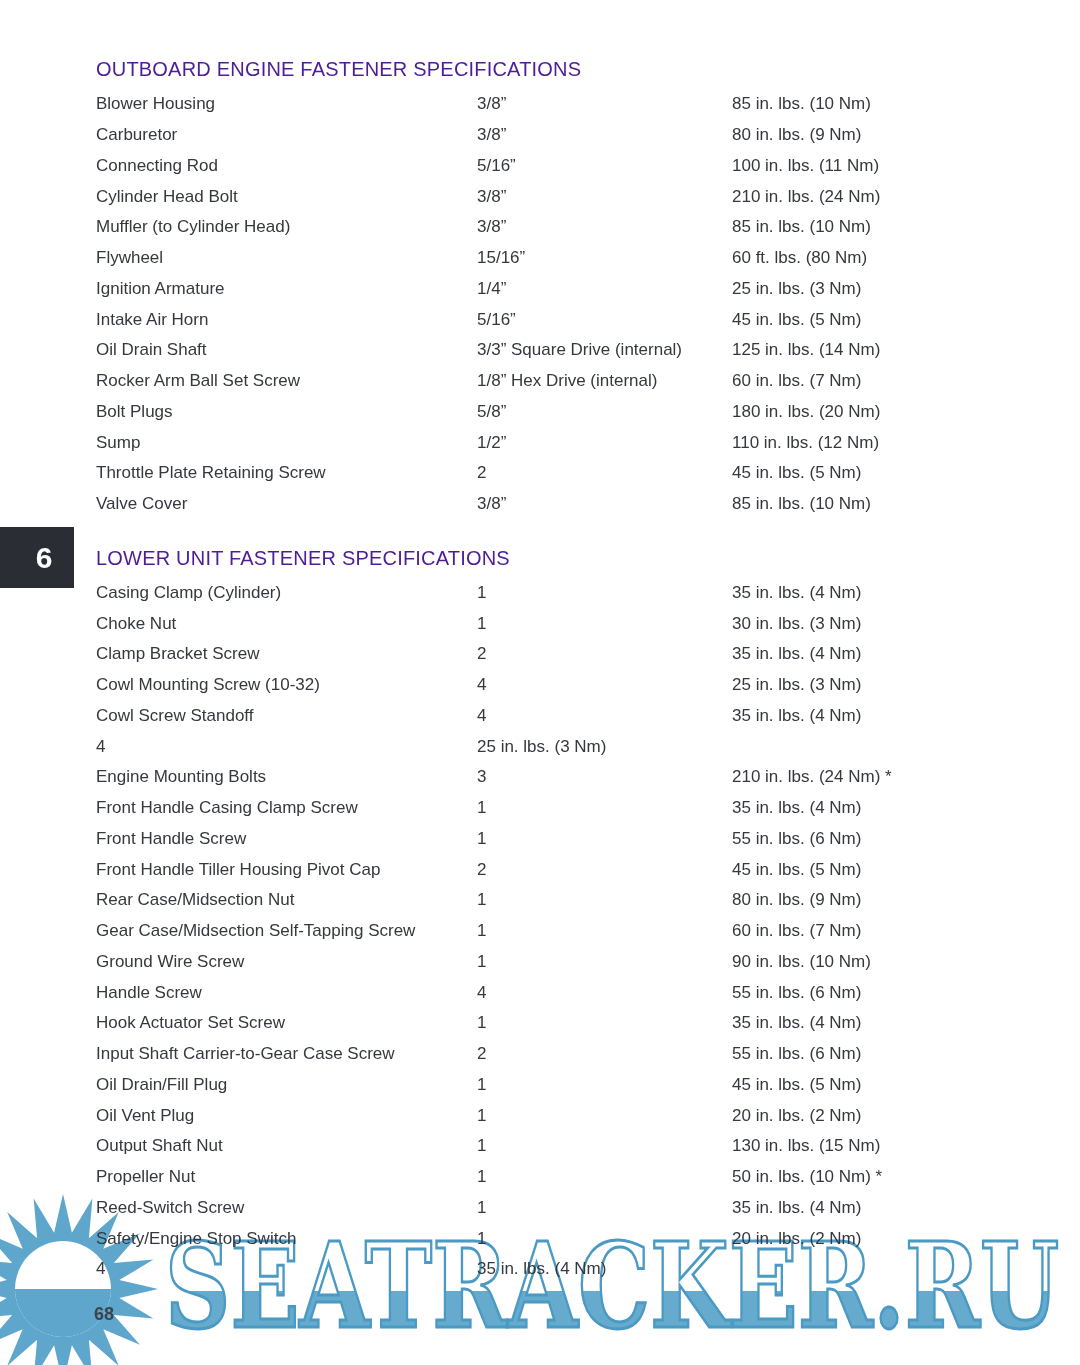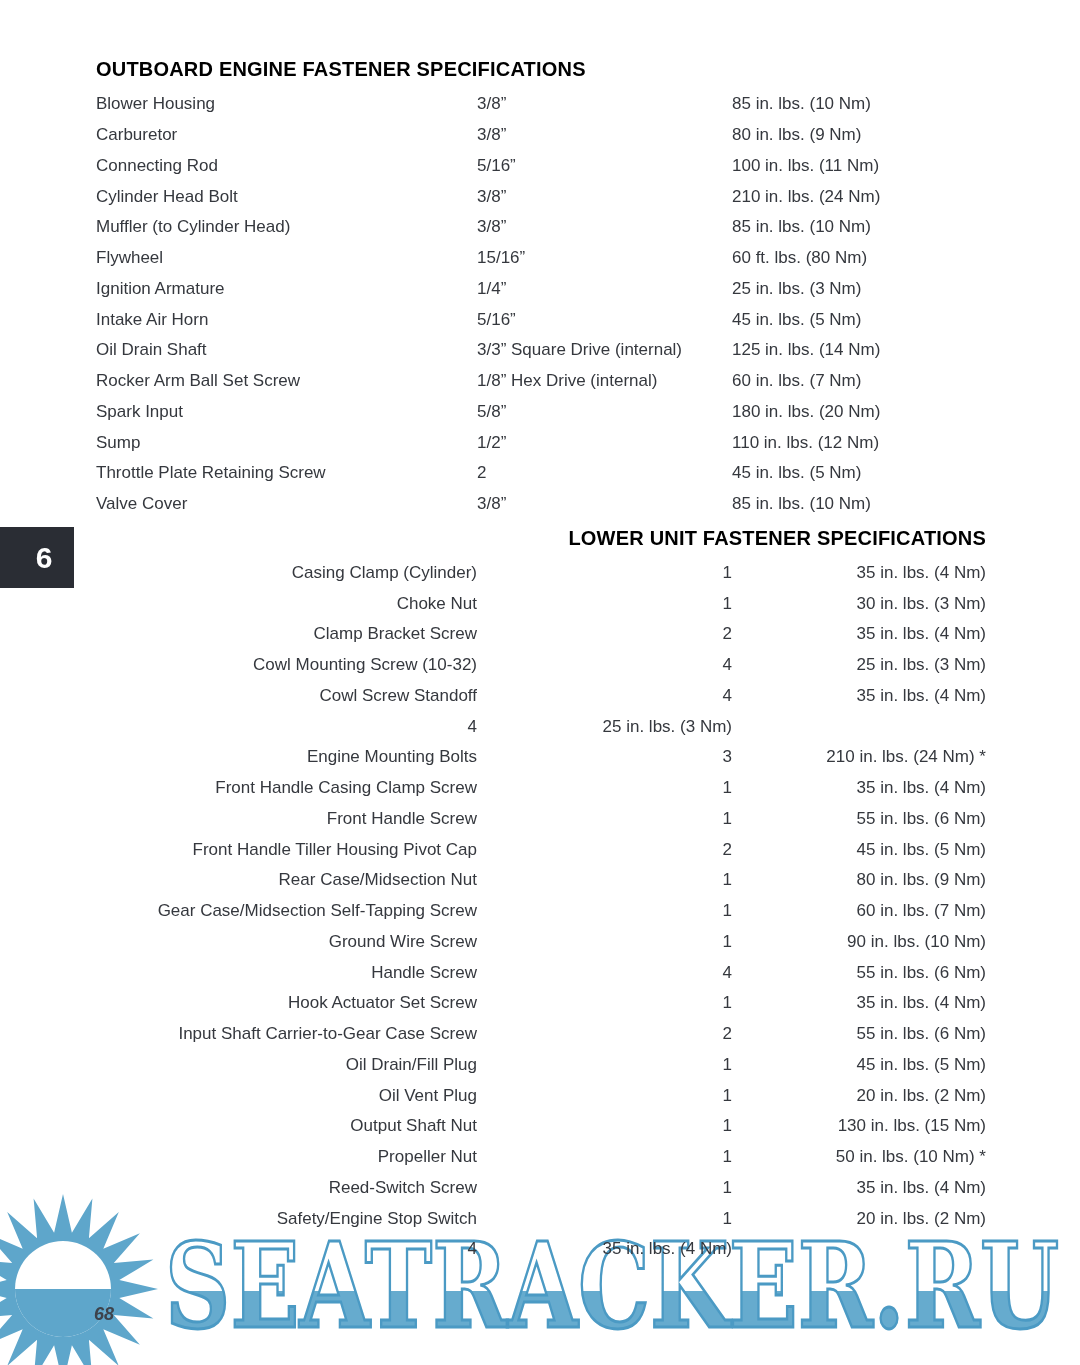--- a/index.html
+++ b/index.html
@@ -7,43 +7,43 @@
     position:relative;width:1080px;height:1365px;overflow:hidden;background:#ffffff;
     font-family:"Liberation Sans",sans-serif;
   }
   
   .watermark-layer{position:absolute;inset:0;z-index:0;}
   .wm-svg{position:absolute;left:160px;top:1228px;}
   .sun-svg{position:absolute;left:-32px;top:1194px;}
   
   .content{position:absolute;left:96px;top:55px;width:890px;z-index:1;}
   .section-title{
-    margin:0 0 6px 0;font-size:20px;line-height:28px;font-weight:bold;
-    color:#000000;letter-spacing:.2px;
-  }
-  .section2{margin-top:4px;text-align:right;}
+    margin:0 0 6px 0;font-size:20px;line-height:28px;font-weight:normal;
+    color:#4c1d95;letter-spacing:.2px;
+  }
+  .section2{margin-top:24px;}
   .spec-table{display:block;}
   .row{
     display:grid;grid-template-columns:381px 255px 1fr;
     height:30.75px;align-items:center;
     font-size:17px;color:#35383e;
   }
   .cell{white-space:nowrap;}
   
   .chapter-tab{
     position:absolute;left:0;top:527px;width:74px;height:61px;z-index:1;
     background:#2a2d34;color:#ffffff;
     display:flex;align-items:center;justify-content:center;
     padding-left:14px;box-sizing:border-box;
     font-size:30px;font-weight:bold;
   }
   
   .page-number{
     position:absolute;left:94px;top:1304px;z-index:2;
-    font-size:18px;font-weight:bold;color:#3d434c;font-style:italic;
+    font-size:18px;font-weight:bold;color:#3d434c;
   }
 </style>
 </head>
 <body>
 
 <div class="page">
 
   <div class="watermark-layer">
     <svg class="sun-svg" width="190" height="190" viewBox="0 0 190 190">
       <polygon points="95.0,0.0 103.9,38.7 124.4,4.6 120.9,44.2 150.8,18.1 135.3,54.7 171.9,39.2 145.8,69.1 185.4,65.6 151.3,86.1 190.0,95.0 151.3,103.9 185.4,124.4 145.8,120.9 171.9,150.8 135.3,135.3 150.8,171.9 120.9,145.8 124.4,185.4 103.9,151.3 95.0,190.0 86.1,151.3 65.6,185.4 69.1,145.8 39.2,171.9 54.7,135.3 18.1,150.8 44.2,120.9 4.6,124.4 38.7,103.9 0.0,95.0 38.7,86.1 4.6,65.6 44.2,69.1 18.1,39.2 54.7,54.7 39.2,18.1 69.1,44.2 65.6,4.6 86.1,38.7" fill="#5ea6cb"></polygon>
@@ -116,21 +116,21 @@
             <span class="cell">Oil Drain Shaft</span>
             <span class="cell">3/3” Square Drive (internal)</span>
             <span class="cell">125 in. lbs. (14 Nm)</span>
           </div>
           <div class="row">
             <span class="cell">Rocker Arm Ball Set Screw</span>
             <span class="cell">1/8” Hex Drive (internal)</span>
             <span class="cell">60 in. lbs. (7 Nm)</span>
           </div>
           <div class="row">
-            <span class="cell">Spark Input</span>
+            <span class="cell">Bolt Plugs</span>
             <span class="cell">5/8”</span>
             <span class="cell">180 in. lbs. (20 Nm)</span>
           </div>
           <div class="row">
             <span class="cell">Sump</span>
             <span class="cell">1/2”</span>
             <span class="cell">110 in. lbs. (12 Nm)</span>
           </div>
           <div class="row">
             <span class="cell">Throttle Plate Retaining Screw</span>

